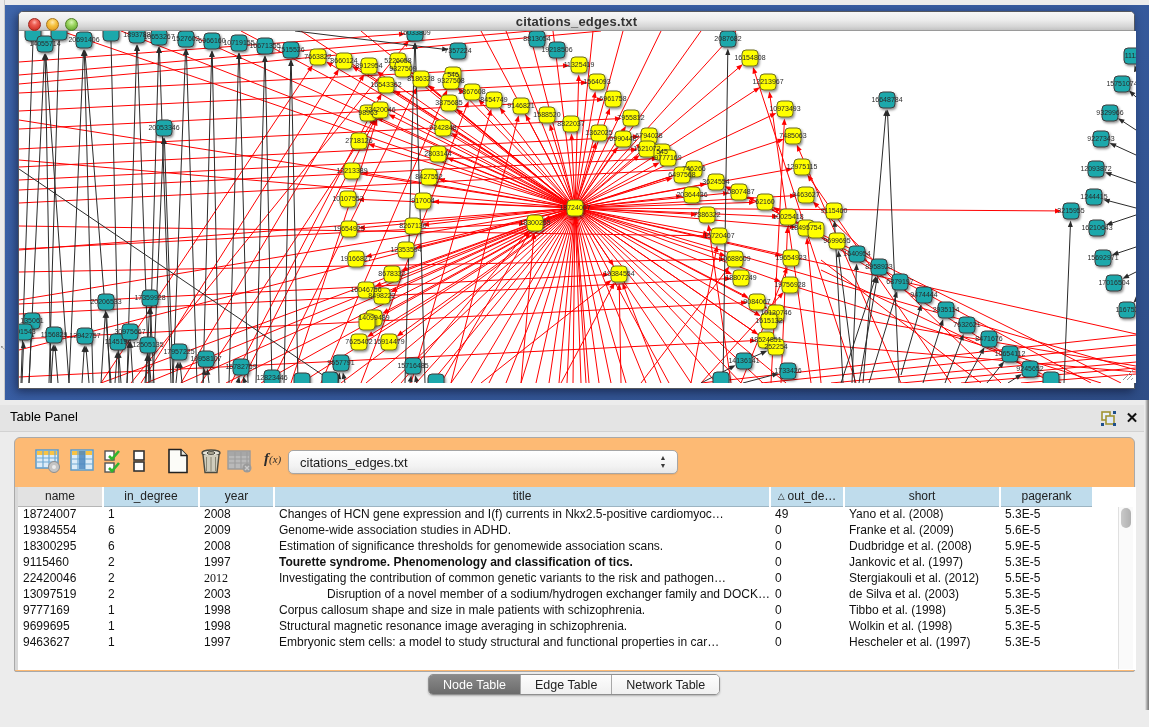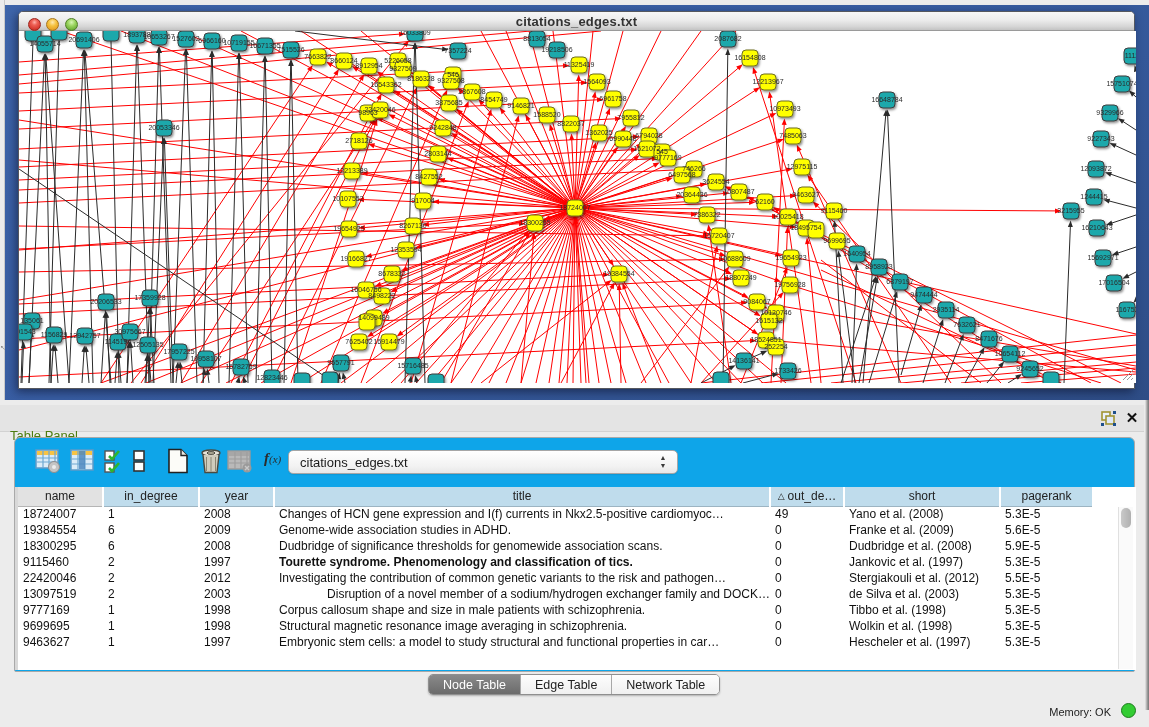--- a/index.html
+++ b/index.html
@@ -32,28 +32,28 @@
   .tl.green { left:46px; background:radial-gradient(circle at 50% 30%, #d8f6b5 0%, #9ad45e 40%, #72b33c 75%, #4f7d26 100%); border:1px solid #4f7d26;}
 
   .canvas-wrap { position:absolute; left:0; top:19px; width:1117px; height:352px; background:#fff; }
   #graph-svg { display:block; }
   .resize-grip { position:absolute; right:2px; bottom:2px; width:12px; height:12px; }
 
   
   .table-panel { position:absolute; left:0; top:400px; width:1149px; height:327px; background:#ececec; }
   .panel-header { position:absolute; left:0; top:5px; width:1144px; height:27px;
                   background:#e4e4e4; border-bottom:1px solid #d2d2d2; }
-  .panel-header .ph-title { position:absolute; left:10px; top:23px; font-size:13px; color:#4d7c0f; }
+  .panel-header .ph-title { position:absolute; left:10px; top:4px; font-size:13px; color:#000000; }
   .ph-float { position:absolute; left:1100px; top:5px; width:18px; height:18px; }
   .ph-close { position:absolute; left:1124px; top:4px; width:16px; height:18px;
               font-size:15px; font-weight:bold; color:#111; text-align:center; line-height:18px; }
 
   .browser { position:absolute; left:14px; top:37px; width:1121px; height:235px;
              border:1px solid #a9a9a9; border-radius:6px 6px 2px 2px;
-             background:#0ea5e9; }
+             background:#fdba74; }
   .toolbar { position:absolute; left:0; top:0; width:100%; height:49px; }
   .tb-icon { position:absolute; top:10px; width:26px; height:26px; }
   .tb-fx { position:absolute; top:12px; font-size:15px; color:#2b2b2b; font-style:italic;
            font-weight:bold; font-family:"Liberation Serif", serif; }
   .tb-fx .small { font-size:11px; font-weight:normal; }
   .tb-select { position:absolute; left:273px; top:12px; width:390px; height:24px;
                border:1px solid #a6a6a6; border-radius:5px;
                background:linear-gradient(#ffffff, #f2f2f2 70%, #e8e8e8);
                box-shadow:0 1px 1px rgba(0,0,0,0.08); }
   .tb-select .val { position:absolute; left:11px; top:4px; font-size:13px; color:#1a1a1a; }
@@ -966,38 +966,38 @@
                 <td style="width: 75px;">2009</td>
                 <td style="width: 496px;">Genome-wide association studies in ADHD.</td>
                 <td style="width: 74px;">0</td>
                 <td style="width: 156px;">Franke et al. (2009)</td>
                 <td style="width: 93px;">5.6E-5</td>
               </tr>
               <tr>
                 <td style="width: 85px;">18300295</td>
                 <td style="width: 96px;">6</td>
                 <td style="width: 75px;">2008</td>
-                <td style="width: 496px;">Dudbridge of significance thresholds for genomewide association scans.</td>
+                <td style="width: 496px;">Estimation of significance thresholds for genomewide association scans.</td>
                 <td style="width: 74px;">0</td>
                 <td style="width: 156px;">Dudbridge et al. (2008)</td>
                 <td style="width: 93px;">5.9E-5</td>
               </tr>
               <tr>
                 <td style="width: 85px;">9115460</td>
                 <td style="width: 96px;">2</td>
                 <td style="width: 75px;">1997</td>
                 <td style="width: 496px; font-weight: bold;">Tourette syndrome. Phenomenology and classification of tics.</td>
                 <td style="width: 74px;">0</td>
                 <td style="width: 156px;">Jankovic et al. (1997)</td>
                 <td style="width: 93px;">5.3E-5</td>
               </tr>
               <tr>
                 <td style="width: 85px;">22420046</td>
                 <td style="width: 96px;">2</td>
-                <td style="width: 75px;">2012</td>
+                <td style="width: 75px; font-family: Liberation Serif, serif;">2012</td>
                 <td style="width: 496px;">Investigating the contribution of common genetic variants to the risk and pathogen…</td>
                 <td style="width: 74px;">0</td>
                 <td style="width: 156px;">Stergiakouli et al. (2012)</td>
                 <td style="width: 93px;">5.5E-5</td>
               </tr>
               <tr>
                 <td style="width: 85px;">13097519</td>
                 <td style="width: 96px;">2</td>
                 <td style="width: 75px;">2003</td>
                 <td style="width: 496px; text-align: right;">Disruption of a novel member of a sodium/hydrogen exchanger family and DOCK…</td>
@@ -1039,20 +1039,16 @@
         </div>
       </div>
     </div>
 
     <div class="tabs" id="tabs">
         <div class="tab active">Node Table</div>
         <div class="tab">Edge Table</div>
         <div class="tab">Network Table</div>
       </div>
 
-    <div class="statusbar">
-      <span class="mem-label">Memory: OK</span>
-      <span class="mem-dot"></span>
-    </div>
   </div>
 
   <div class="right-edge"></div>
 </div>
 
 </body></html>

